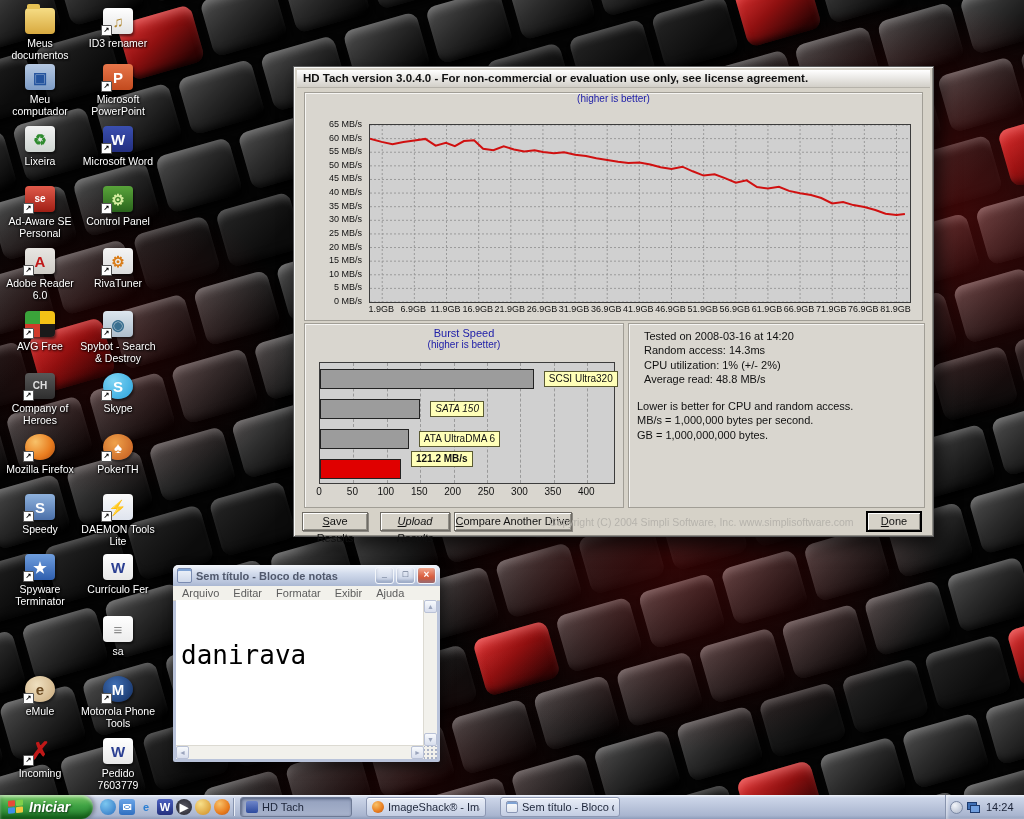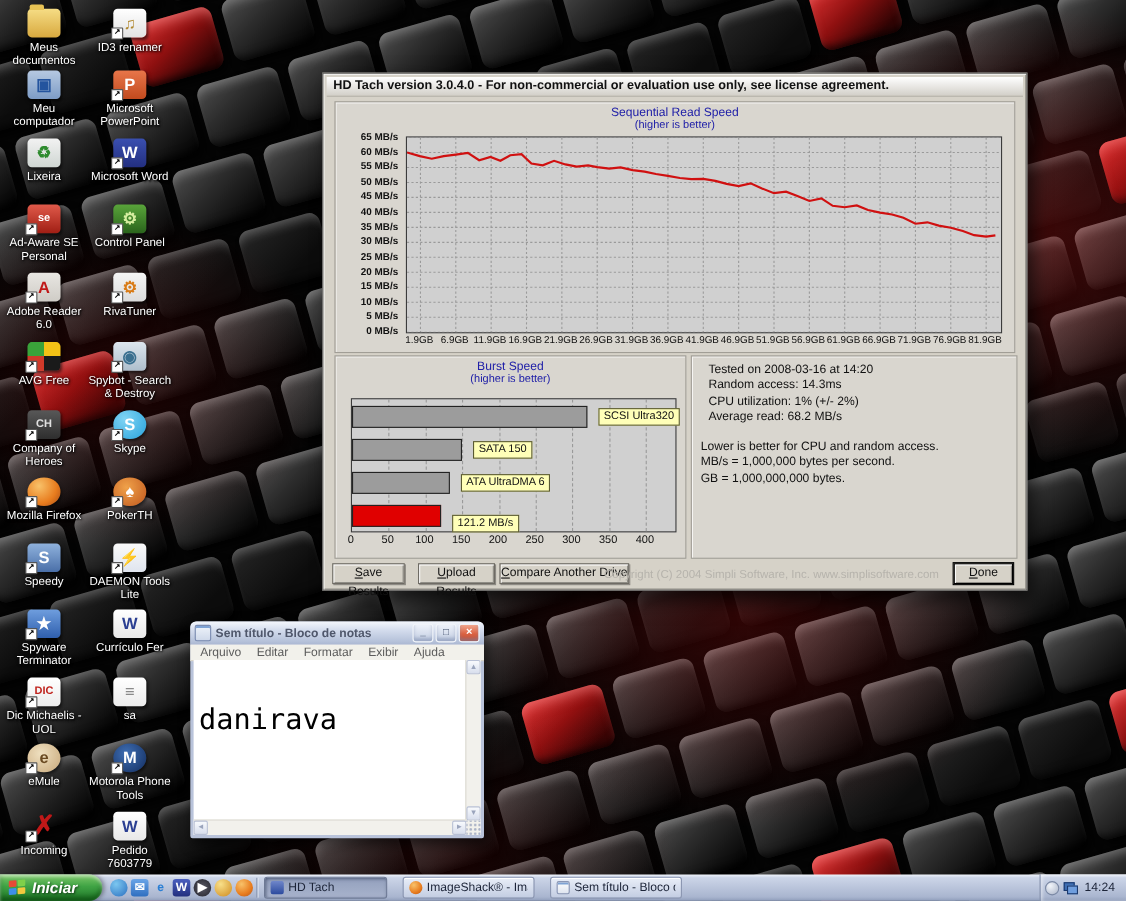--- a/index.html
+++ b/index.html
@@ -42,21 +42,21 @@
        background:linear-gradient(#ffffff,#d2cfc8);border-bottom:1px solid #b5b2aa;
        font-size:11.5px;font-weight:bold;color:#111;line-height:17px;padding-left:6px;white-space:nowrap;overflow:hidden;}
   .panel{position:absolute;background:#d9d6cf;border:1px solid #a19e96;
        box-shadow:inset 1px 1px 0 rgba(255,255,255,.75);}
   .seq-panel{left:10px;top:25px;width:617px;height:227px;}
   .burst-panel{left:10px;top:256px;width:318px;height:183px;}
   .info-panel{left:334px;top:256px;width:295px;height:183px;}
   .chart-title{text-align:center;color:#2020a8;font-size:11px;margin-top:3px;}
   .chart-sub{text-align:center;color:#2020a8;font-size:10px;}
   .seq-plot{position:absolute;left:64px;top:31px;width:540px;height:177px;background:#d0d0d0;border:1px solid #3c3c3c;}
-  .seq-y{position:absolute;left:0;top:31px;width:60px;height:177px;font-weight:bold;}
+  .seq-y{position:absolute;left:0;top:31px;width:60px;height:177px;}
   .ytick{position:absolute;right:3px;font-size:9px;color:#111;white-space:nowrap;}
   .seq-x{position:absolute;left:64px;top:211px;width:540px;height:12px;}
   .xtick{position:absolute;width:44px;text-align:center;font-size:9px;color:#111;}
   .burst-plot{position:absolute;left:14px;top:38px;width:294px;height:120px;background:#d0d0d0;border:1px solid #3c3c3c;}
   .vgrid{position:absolute;top:0;bottom:0;width:0;border-left:1px dashed #9a9a9a;}
   .bbar{position:absolute;left:0;height:20px;border:1px solid #222;box-sizing:border-box;}
   .blabel{position:absolute;height:14px;background:#ffffb8;border:1px solid #5a5a32;font-size:10px;
           line-height:14px;padding:0 4px;color:#111;white-space:nowrap;}
   .burst-x{position:absolute;left:14px;top:162px;width:300px;height:12px;}
   .bxtick{position:absolute;width:24px;text-align:center;font-size:10px;color:#111;}
@@ -438,27 +438,20 @@
         <div class="sc-arrow">↗</div>
       </div>
       <div class="dicon-label">Spyware Terminator</div>
     </div>
     <div class="dicon" style="left: 80px; top: 554px;">
       <div class="dicon-img" style="background: linear-gradient(rgb(255, 255, 255), rgb(232, 232, 232));">
         <div class="dicon-glyph" style="color: rgb(43, 63, 146); font-size: 15px;">W</div>
       </div>
       <div class="dicon-label">Currículo Fer</div>
     </div>
-    <div class="dicon" style="left: 2px; top: 616px;">
-      <div class="dicon-img" style="background: linear-gradient(rgb(255, 255, 255), rgb(236, 236, 236));">
-        <div class="dicon-glyph" style="color: rgb(192, 36, 30); font-size: 10px;">DIC</div>
-        <div class="sc-arrow">↗</div>
-      </div>
-      <div class="dicon-label">Dic Michaelis - UOL</div>
-    </div>
     <div class="dicon" style="left: 80px; top: 616px;">
       <div class="dicon-img" style="background: linear-gradient(rgb(255, 255, 255), rgb(236, 236, 236));">
         <div class="dicon-glyph" style="color: rgb(138, 138, 138); font-size: 15px;">≡</div>
       </div>
       <div class="dicon-label">sa</div>
     </div>
     <div class="dicon" style="left: 2px; top: 676px;">
       <div class="dicon-img" style="background: radial-gradient(circle at 40% 35%, rgb(239, 224, 192), rgb(200, 168, 122)); border-radius: 50%;">
         <div class="dicon-glyph" style="color: rgb(106, 74, 34); font-size: 15px;">e</div>
         <div class="sc-arrow">↗</div>
@@ -486,21 +479,20 @@
       <div class="dicon-label">Pedido 7603779</div>
     </div>
   </div>
 
 <div class="hdt">
   <div class="hdt-title">
     <span>HD Tach version 3.0.4.0  - For non-commercial or evaluation use only, see license agreement.</span>
   </div>
 
   <div class="panel seq-panel">
-    <div class="chart-title">Sequential Read Speed</div>
     <div class="chart-sub">(higher is better)</div>
     <div class="seq-y">
         <div class="ytick" style="top: -5px;">65 MB/s</div>
         <div class="ytick" style="top: 8.61538px;">60 MB/s</div>
         <div class="ytick" style="top: 22.2308px;">55 MB/s</div>
         <div class="ytick" style="top: 35.8462px;">50 MB/s</div>
         <div class="ytick" style="top: 49.4615px;">45 MB/s</div>
         <div class="ytick" style="top: 63.0769px;">40 MB/s</div>
         <div class="ytick" style="top: 76.6923px;">35 MB/s</div>
         <div class="ytick" style="top: 90.3077px;">30 MB/s</div>
@@ -574,57 +566,57 @@
         <div class="vgrid" style="left: 66.8182px;"></div>
         <div class="vgrid" style="left: 100.227px;"></div>
         <div class="vgrid" style="left: 133.636px;"></div>
         <div class="vgrid" style="left: 167.045px;"></div>
         <div class="vgrid" style="left: 200.455px;"></div>
         <div class="vgrid" style="left: 233.864px;"></div>
         <div class="vgrid" style="left: 267.273px;"></div>
         <div class="bbar" style="top: 6px; width: 213.818px; background: rgb(156, 156, 156);"></div>
         <div class="blabel" style="top: 8px; left: 223.818px;">SCSI Ultra320</div>
         <div class="bbar" style="top: 36px; width: 100.227px; background: rgb(156, 156, 156);"></div>
-        <div class="blabel" style="top: 38px; left: 110.227px;">SATA 150</div>
+        <div class="blabel" style="top: 38px; left: 110.227px; font-style: italic;">SATA 150</div>
         <div class="bbar" style="top: 66px; width: 88.8682px; background: rgb(156, 156, 156);"></div>
         <div class="blabel" style="top: 68px; left: 98.8682px;">ATA UltraDMA 6</div>
         <div class="bbar" style="top: 96px; width: 80.9836px; background: rgb(224, 0, 0);"></div>
-        <div class="blabel" style="top: 105px; left: 90.9836px;">121.2 MB/s</div>
+        <div class="blabel" style="top: 88px; left: 90.9836px; font-weight: bold;">121.2 MB/s</div>
       </div>
     <div class="burst-x">
         <div class="bxtick" style="left: -12px;">0</div>
         <div class="bxtick" style="left: 21.4091px;">50</div>
         <div class="bxtick" style="left: 54.8182px;">100</div>
         <div class="bxtick" style="left: 88.2273px;">150</div>
         <div class="bxtick" style="left: 121.636px;">200</div>
         <div class="bxtick" style="left: 155.045px;">250</div>
         <div class="bxtick" style="left: 188.455px;">300</div>
         <div class="bxtick" style="left: 221.864px;">350</div>
         <div class="bxtick" style="left: 255.273px;">400</div>
       </div>
   </div>
 
   <div class="panel info-panel">
     <div class="info-inner">
       <div class="info-stats">
           <div class="info-line">Tested on 2008-03-16 at 14:20</div>
           <div class="info-line">Random access: 14.3ms</div>
           <div class="info-line">CPU utilization: 1% (+/- 2%)</div>
-          <div class="info-line">Average read: 68.2 MB/s</div>
+          <div class="info-line">Average read: 48.8 MB/s</div>
         </div>
       <div class="info-notes">
           <div class="info-line">Lower is better for CPU and random access.</div>
           <div class="info-line">MB/s = 1,000,000 bytes per second.</div>
           <div class="info-line">GB = 1,000,000,000 bytes.</div>
         </div>
     </div>
   </div>
 
   <button class="hbtn" style="left:8px;width:66px;"><u>S</u>ave Results</button>
-  <button class="hbtn" style="left:86px;width:70px;"><u>U</u>pload Results</button>
+  <button class="hbtn" style="left:86px;width:70px;font-style:italic;"><u>U</u>pload Results</button>
   <button class="hbtn" style="left:160px;width:118px;"><u>C</u>ompare Another Drive</button>
   <div class="copyright">Copyright (C) 2004 Simpli Software, Inc. www.simplisoftware.com</div>
   <button class="hbtn default" style="left:573px;width:54px;text-align:center;"><u>D</u>one</button>
 </div>
 
 <div class="np">
   <div class="np-title">
     <div class="np-ico"></div>
     <div class="np-title-text">Sem título - Bloco de notas</div>
     <div class="np-btn">_</div>

